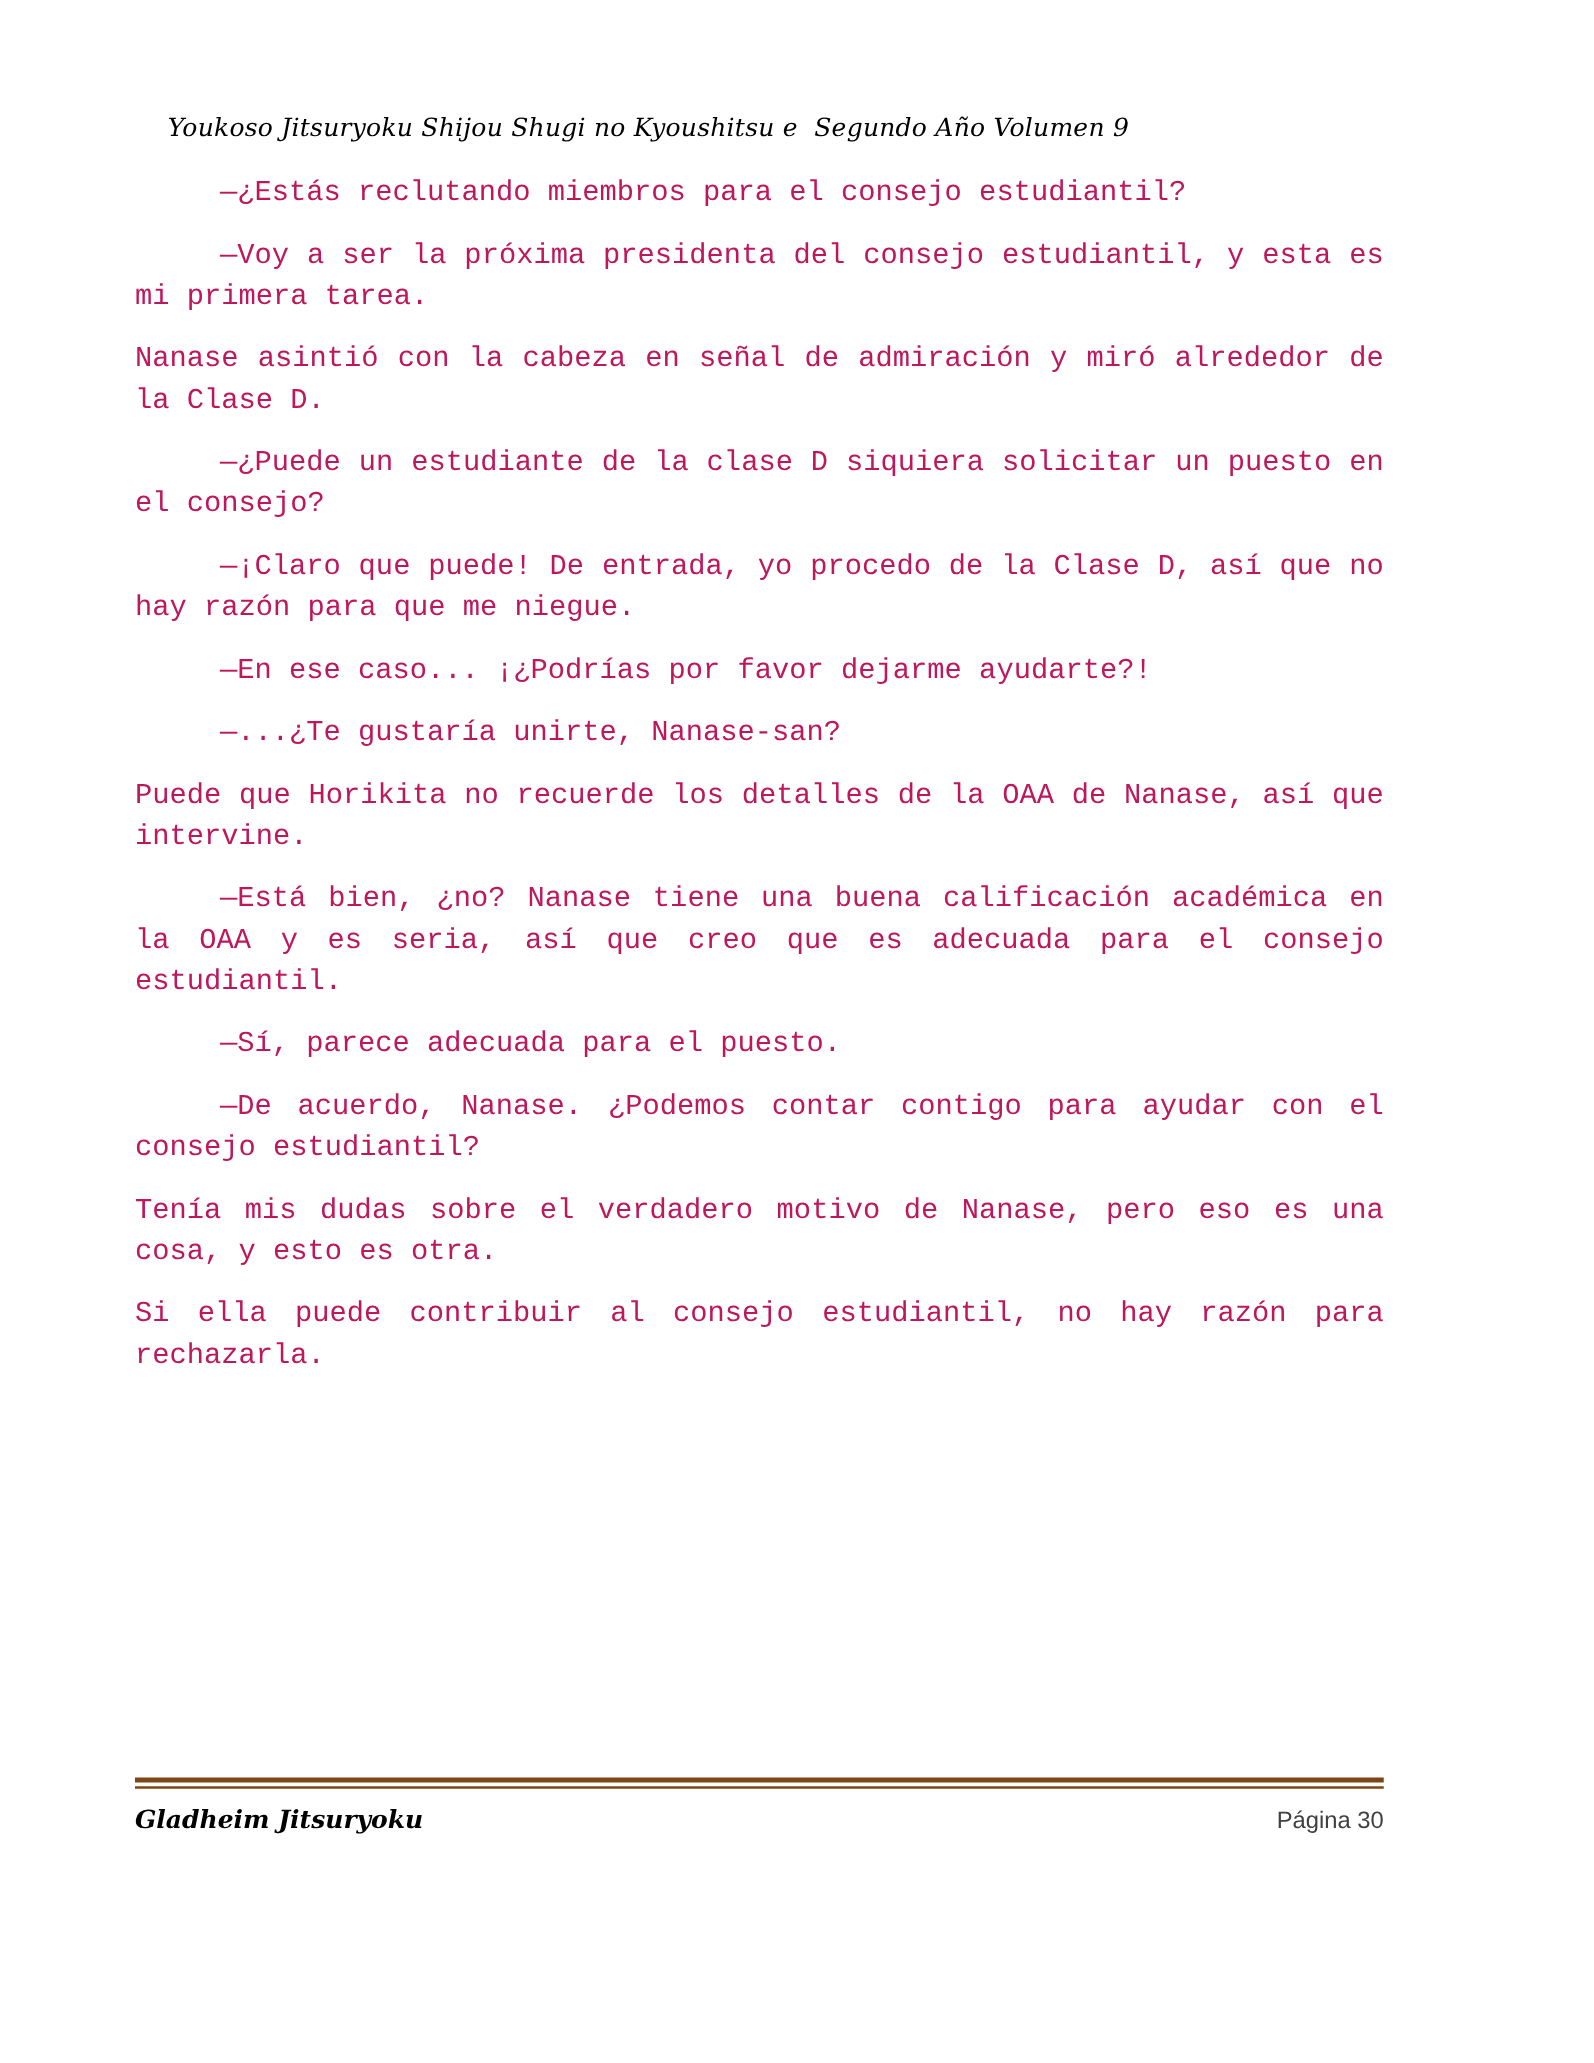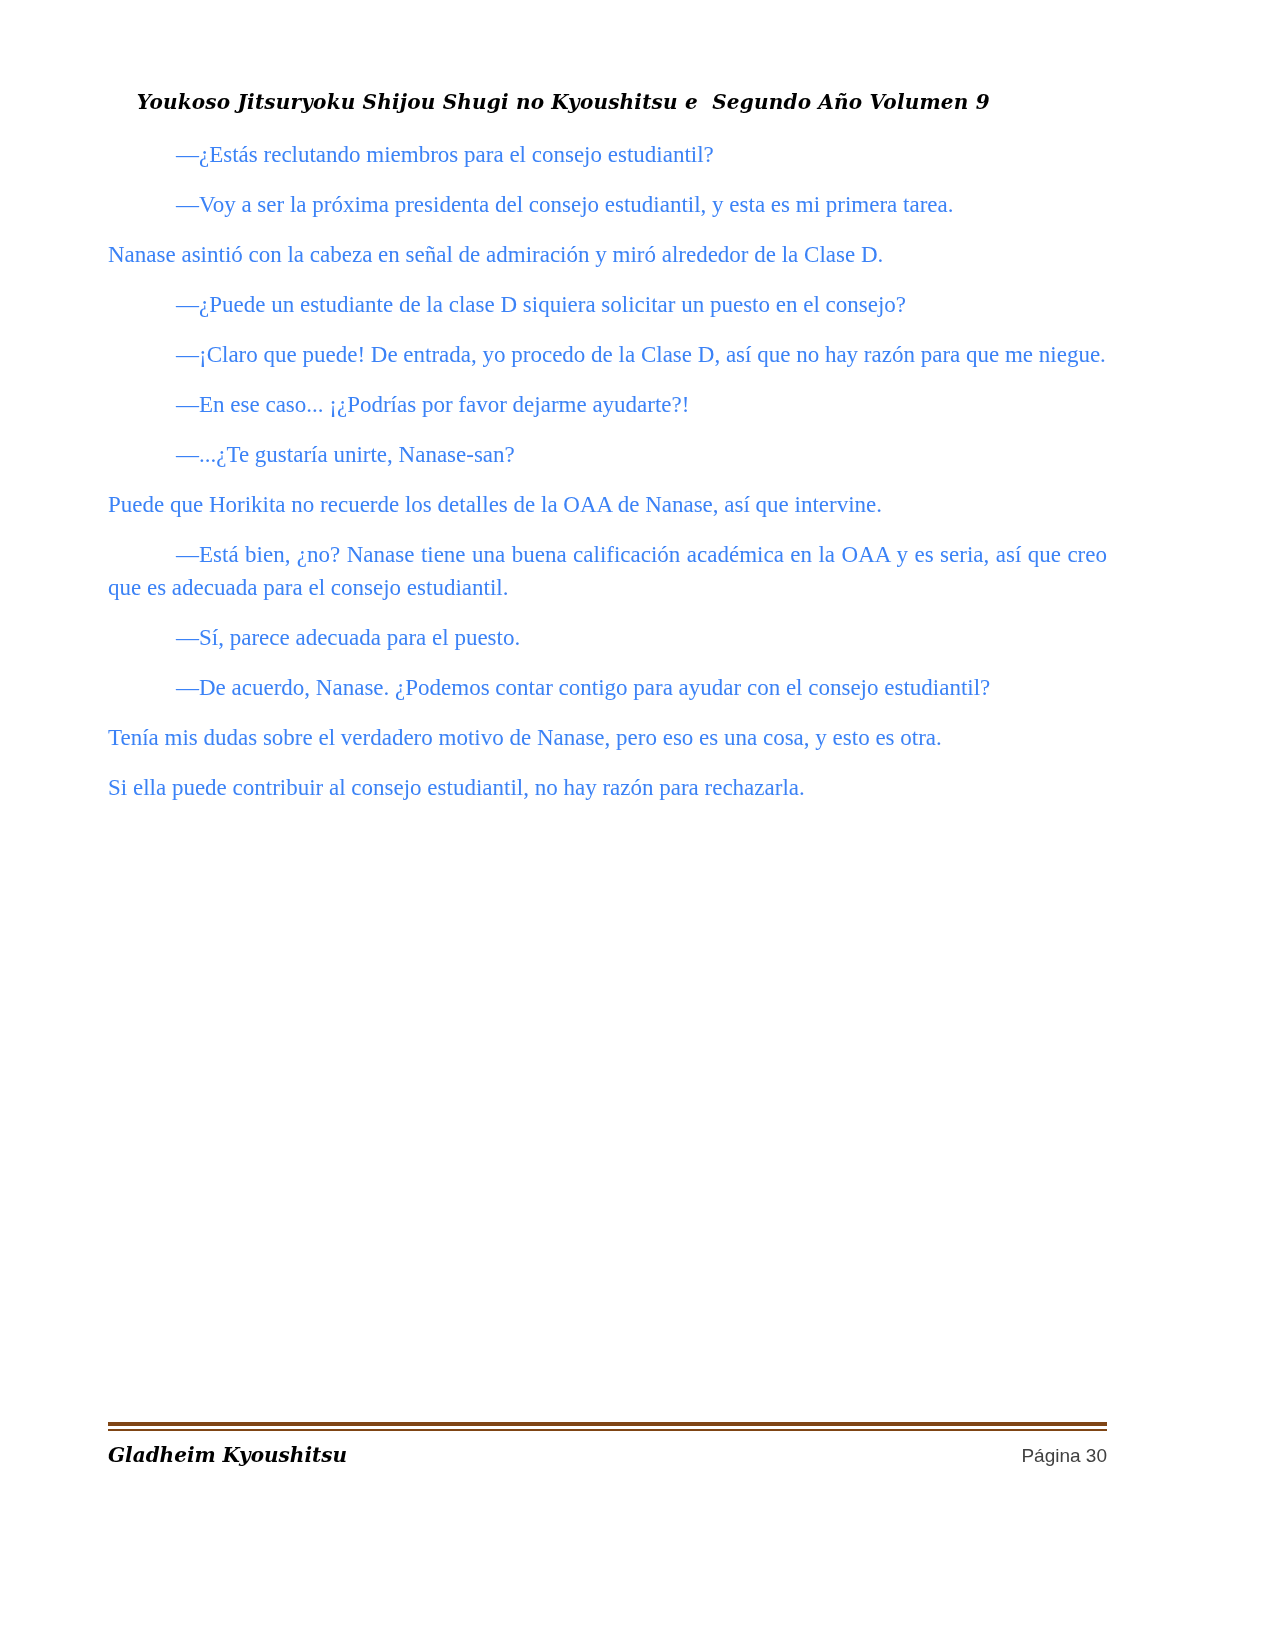--- a/index.html
+++ b/index.html
@@ -14,36 +14,36 @@
     margin: 0 auto;
     background: #ffffff;
     overflow: hidden;
   }
   .header {
     position: absolute;
     top: 66px;
     left: 108px;
     right: 168px;
     font-family: "DejaVu Serif", serif;
-    font-weight: bold;
+    font-weight: normal;
     font-style: italic;
     font-size: 20px;
     letter-spacing: 0.2px;
     color: #000000;
     white-space: pre-wrap;
   }
   .body-text {
     position: absolute;
     top: 138px;
     left: 108px;
     right: 168px;
-    font-family: Liberation Serif, serif;
+    font-family: Liberation Mono, monospace;
     font-size: 23px;
     line-height: 33px;
-    color: #3b82f6;
+    color: #be185d;
     text-align: justify;
   }
   .body-text p {
     margin: 0 0 17px 0;
   }
   .body-text p.indent {
     text-indent: 68px;
   }
   .footer {
     position: absolute;
@@ -96,18 +96,18 @@
     <p class="indent">—Está bien, ¿no? Nanase tiene una buena calificación académica en la OAA y es seria, así que creo que es adecuada para el consejo estudiantil.</p>
     <p class="indent">—Sí, parece adecuada para el puesto.</p>
     <p class="indent">—De acuerdo, Nanase. ¿Podemos contar contigo para ayudar con el consejo estudiantil?</p>
     <p>Tenía mis dudas sobre el verdadero motivo de Nanase, pero eso es una cosa, y esto es otra.</p>
     <p>Si ella puede contribuir al consejo estudiantil, no hay razón para rechazarla.</p>
   </div>
 
   <div class="footer">
     <div class="rule"></div>
     <div class="footer-row">
-      <span class="translator">Gladheim Kyoushitsu</span>
+      <span class="translator">Gladheim Jitsuryoku</span>
       <span class="page-number">Página 30</span>
     </div>
   </div>
 
 </div>
 
 </body></html>

